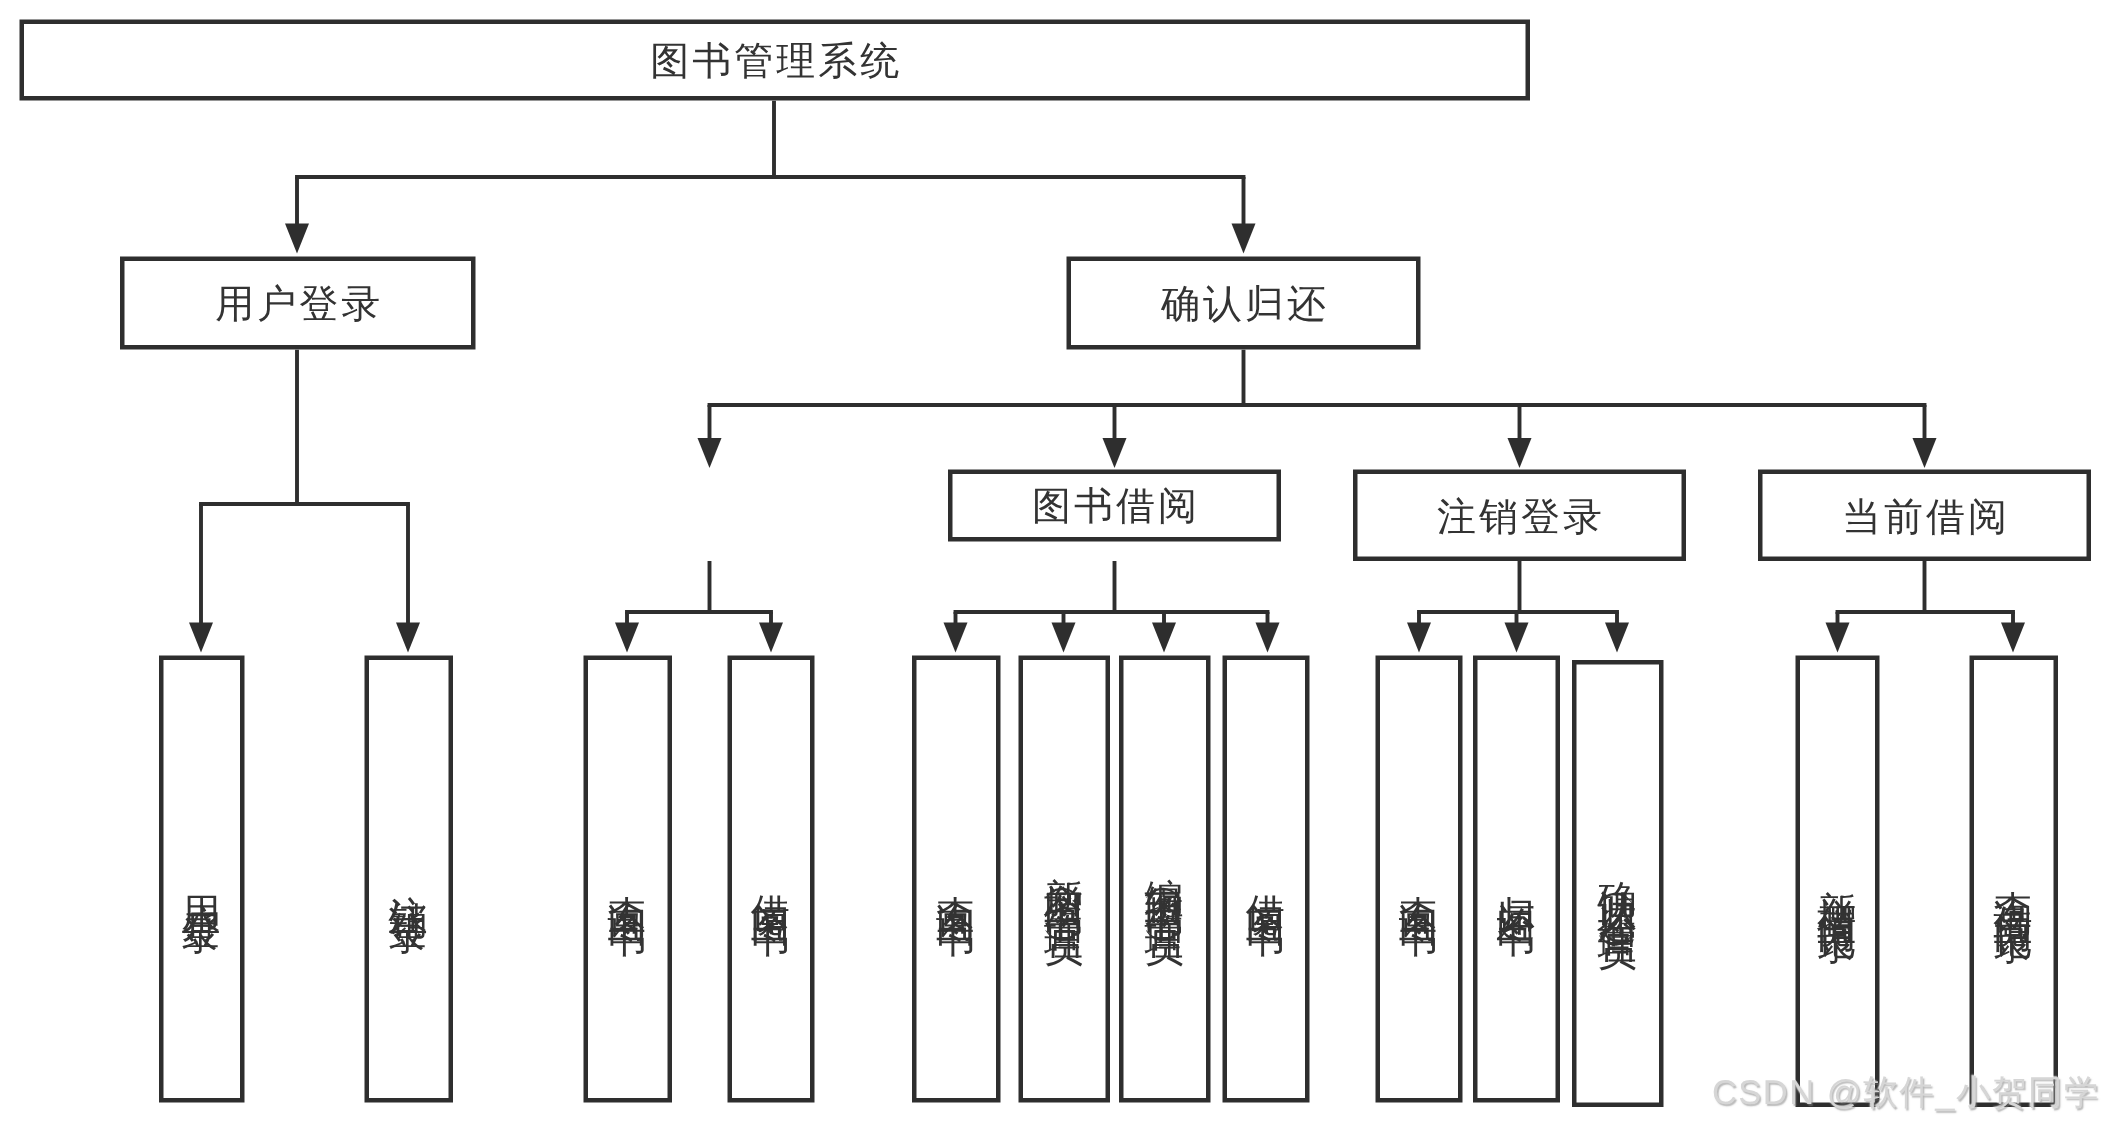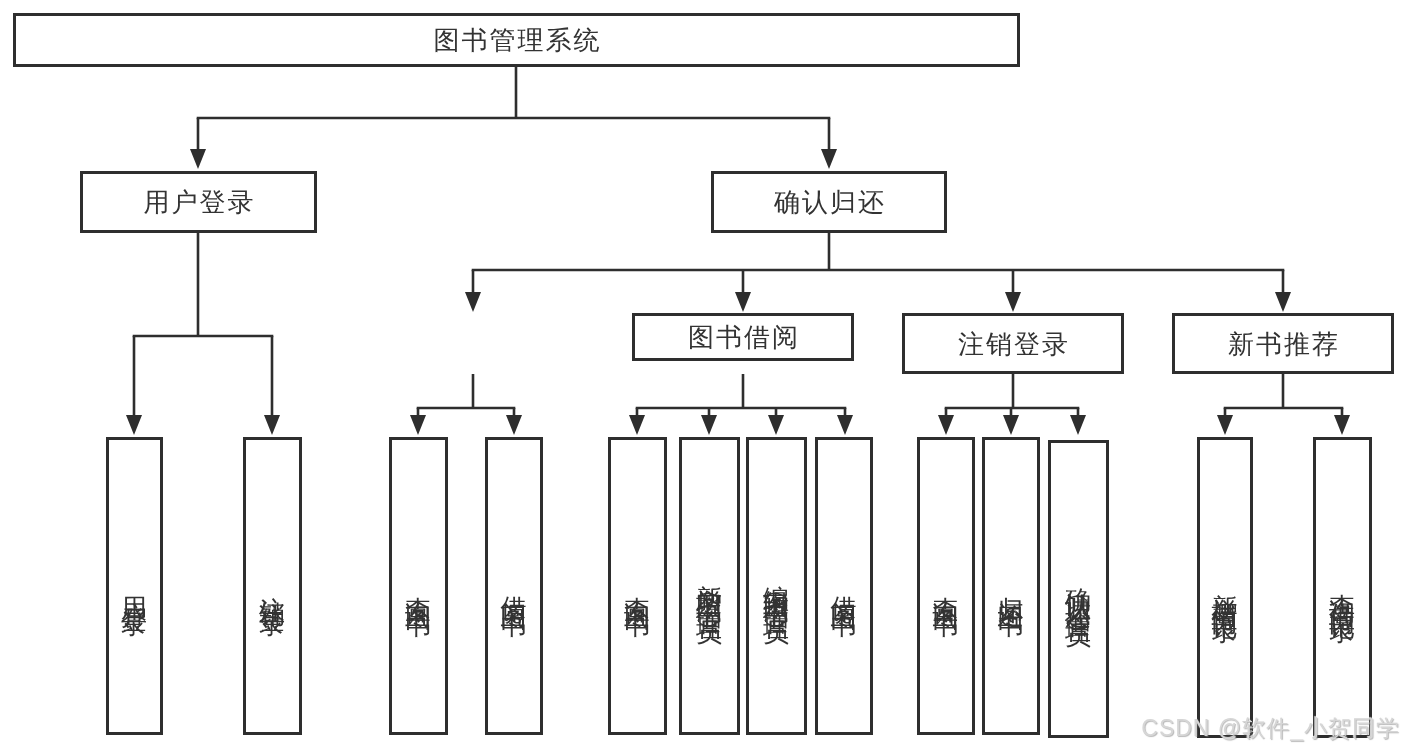--- a/index.html
+++ b/index.html
@@ -126,21 +126,21 @@
     <span class="lbl">确认归还</span>
   </div>
 
   <div class="node" style="left:632px;top:313px;width:222px;height:48px">
     <span class="lbl">图书借阅</span>
   </div>
   <div class="node" style="left:902px;top:313px;width:222px;height:61px">
     <span class="lbl">注销登录</span>
   </div>
   <div class="node" style="left:1172px;top:313px;width:222px;height:61px">
-    <span class="lbl">新书推荐</span>
+    <span class="lbl">当前借阅</span>
   </div>
 
   <div class="node v" style="left:106px;top:437px;width:57px;height:298px">
     <span class="lbl">用户登录</span>
   </div>
   <div class="node v" style="left:243px;top:437px;width:59px;height:298px">
     <span class="lbl">注销登录</span>
   </div>
 
   <div class="node v" style="left:389px;top:437px;width:59px;height:298px">

